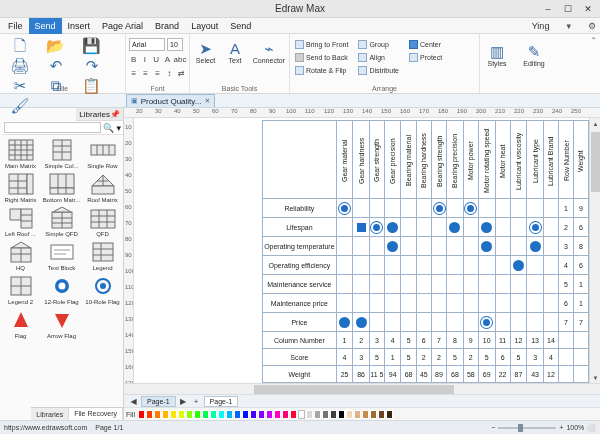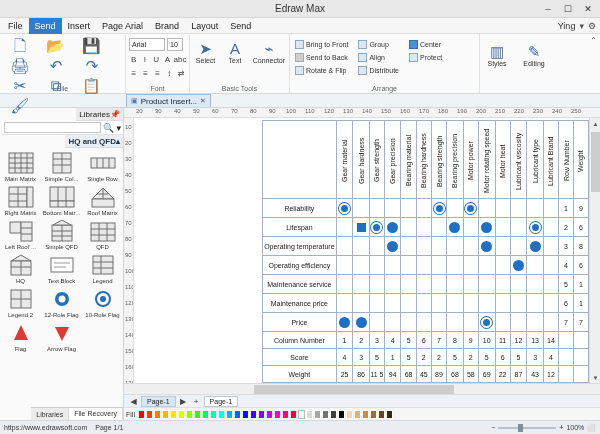--- a/index.html
+++ b/index.html
@@ -34,21 +34,21 @@
     font-size: 9px; color: #333;
   }
   
   .menubar {
     height: 16px; background: #f6f6f6; border-bottom: 1px solid #dcdcdc;
     display: flex; align-items: center; padding-left: 2px;
     flex: 0 0 16px; position: relative;
   }
   .menu-item { padding: 0 6px; font-size: 9px; line-height: 16px; color: #222; }
   .menu-item.active { background: #2e7dd1; color: #fff; }
-  .menu-right { position: absolute; right: 4px; display: flex; align-items: center; gap: 4px; font-size: 9px; color: #333; }
+  .menu-right { position: absolute; right: 4px; display: flex; align-items: center; gap: 17px; font-size: 9px; color: #333; }
   .menu-right .ico { font-size: 9px; color: #555; }
   
   .ribbon {
     height: 60px; background: #fbfbfb; border-bottom: 1px solid #d9d9d9;
     display: flex; flex: 0 0 60px; position: relative;
   }
   .rgroup { border-right: 1px solid #e2e2e2; padding: 2px 3px 0 3px; position: relative; display: flex; flex-direction: column; }
   .rgroup .glabel {
     position: absolute; bottom: 0; left: 0; right: 0; text-align: center;
     font-size: 7px; color: #666; line-height: 9px;
@@ -335,40 +335,36 @@
         </div>
       </div>
     </div>
 
     <div class="ribbon-collapse">⌃</div>
   </div>
 
   <div class="docbar">
     <div class="doctab">
       <span class="pin">▣</span>
-      <span>Product Insert...</span>
+      <span>Product Quality...</span>
       <span class="x">✕</span>
     </div>
   </div>
 
   <div class="body">
 
     <div class="libpanel">
       <div class="libhead">
         <span>Libraries</span>
         <span>📌</span>
       </div>
       <div class="libsearch">
         <input type="text" placeholder="" style="">
         <span>🔍</span>
         <span>▾</span>
-      </div>
-      <div class="libsection">
-        <span>HQ and QFD</span>
-        <span>▴</span>
       </div>
       <div class="shapes">
         <div class="shaperow">
           <div class="shapecell">
             <div class="shapeimg">
               <svg width="26" height="22">
                   <g stroke="#6f6f6f" fill="#e9e9e9">
                     <rect x="1" y="1" width="24" height="20"></rect>
                     <line x1="1" y1="6" x2="25" y2="6"></line>
                     <line x1="1" y1="11" x2="25" y2="11"></line>

